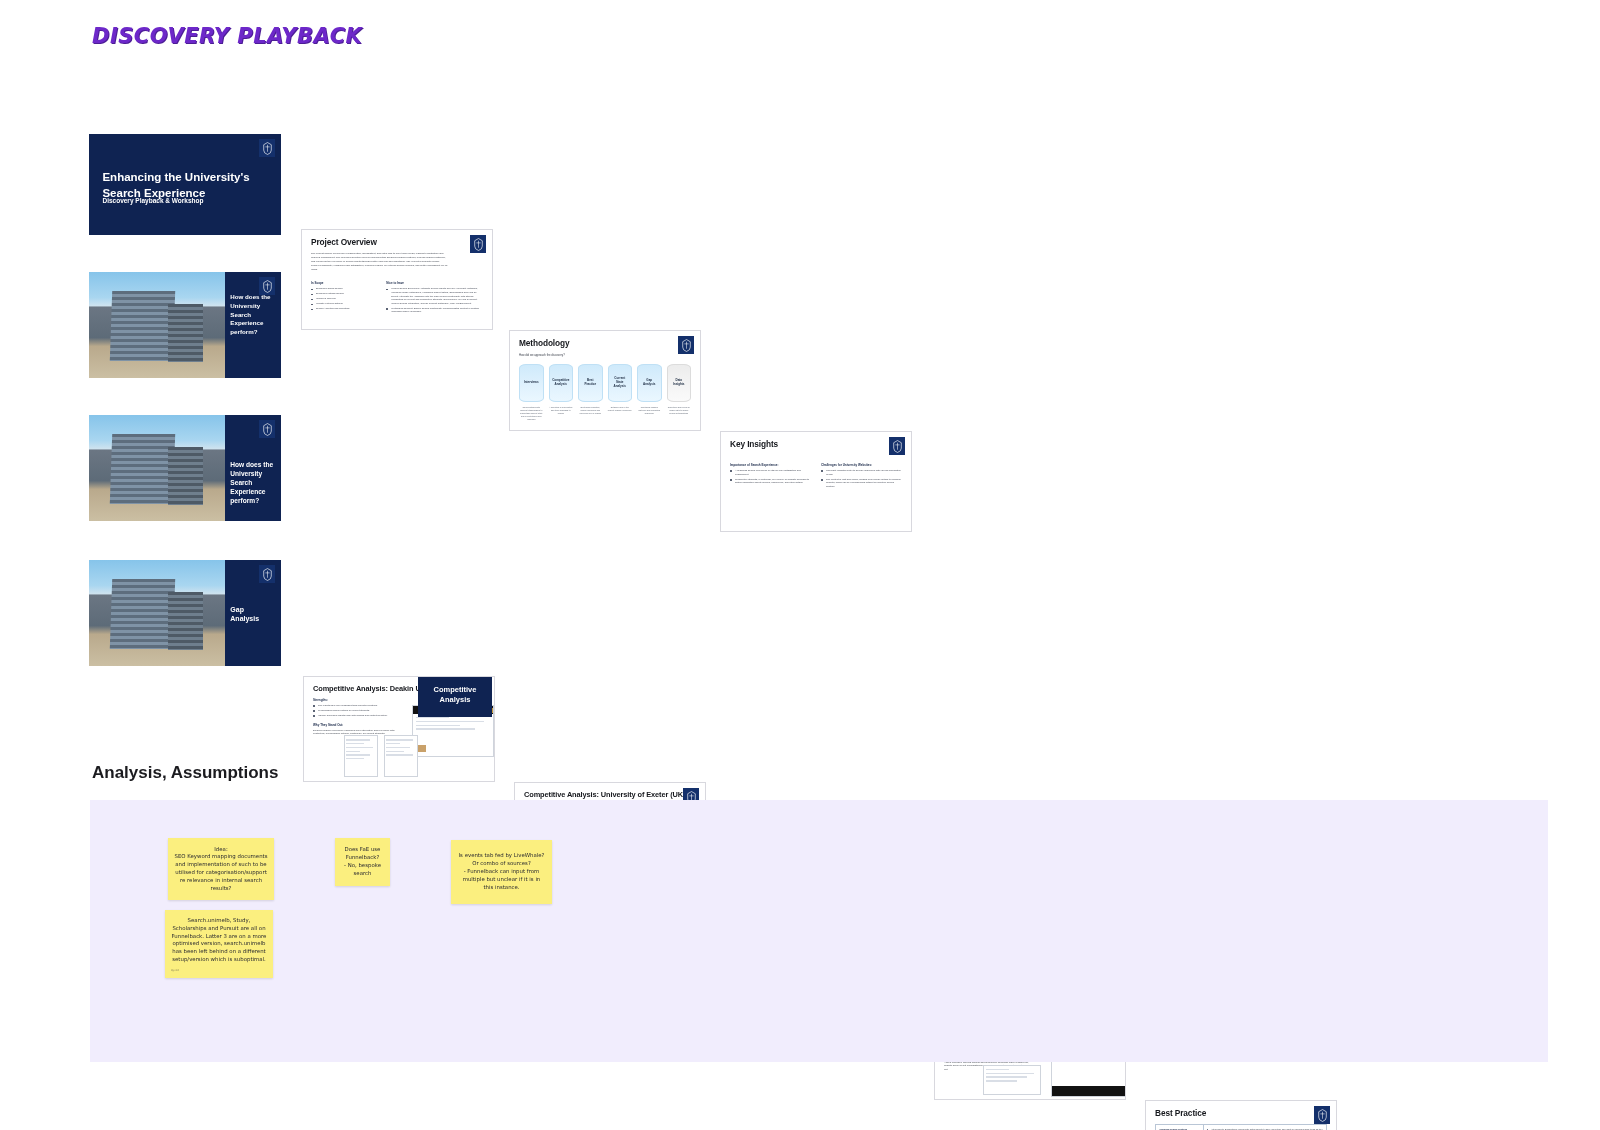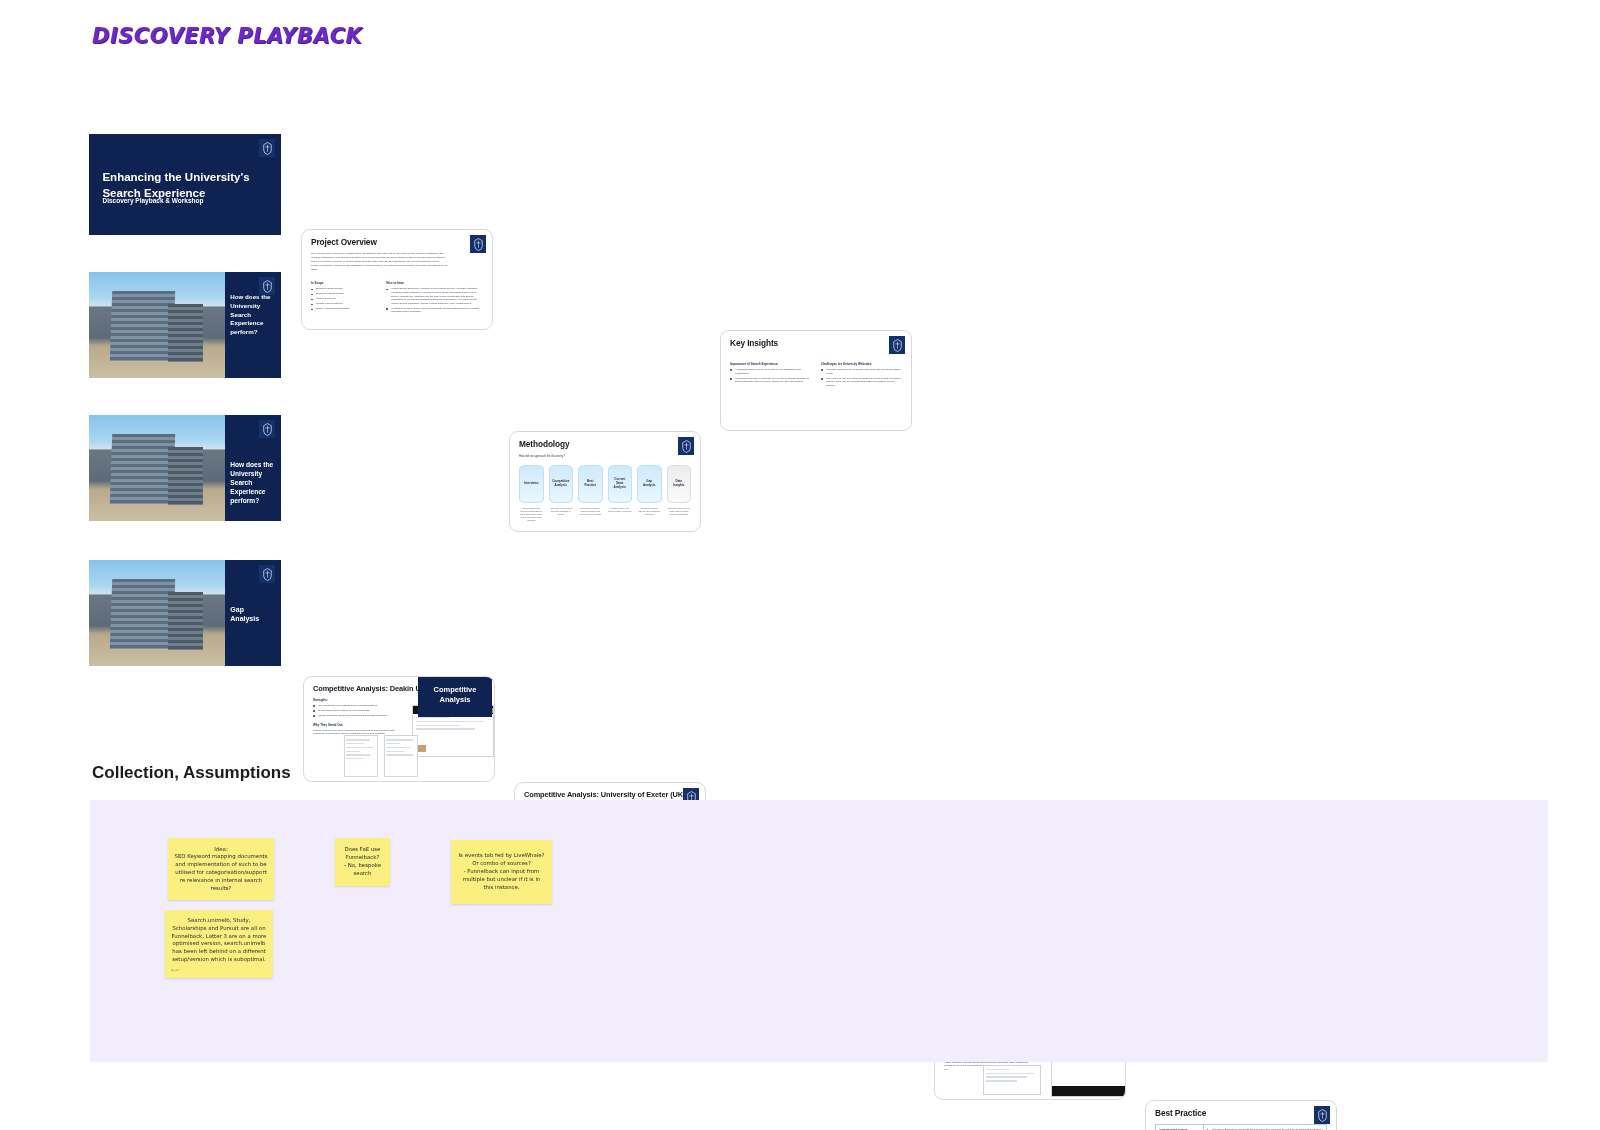--- a/index.html
+++ b/index.html
@@ -74,21 +74,21 @@
   .photoslide .strip .q {
     position: absolute; left: 9%; top: 20%;
     color: #fff; font-weight: 700; font-size: 6.2px; line-height: 1.4;
     width: 78%;
   }
   .photoslide .strip .q.mid {
     top: 42%; font-size: 6.6px;
   }
 
   
-  .content { padding: 7px 9px; position: relative; background:#fff;border-radius:9px; }
+  .content { padding: 7px 9px; position: relative; background:#fff; }
   .c-title {
     font-size: 8.3px; font-weight: 700; color: #16181d;
     letter-spacing: -.1px;
   }
   .c-title.sm { font-size: 7.4px; }
   .c-sub { font-size: 3.4px; color: #3a3f4a; margin-top: 5px; }
   .c-body { font-size: 2.5px; color: #3a3f4a; line-height: 1.55; margin-top: 5px; }
   .c-h { font-size: 3px; font-weight: 700; color: #1b2a4a; margin-top: 5px; }
   .c-list { list-style: none; margin-top: 2px; }
   .c-list li {
@@ -222,20 +222,57 @@
       <div>
         <div class="c-h">Nice to have</div>
         <ul class="c-list">
           <li>Unified Search Experience: Integrate search results from key university platforms, including course catalogues, Handbook subject listing, Scholarships and Find an Expert. Integrate the Handbook into the main search functionality with filtering capabilities for current and prospective students. (Dependency on Find an Expert CMS &amp; Search Integration, Course Product Catalogue, Unify UniEnrolment)</li>
           <li>Multilingual Support: Ensure search functionality accommodates content in multiple languages where applicable.</li>
         </ul>
       </div>
     </div>
   </div>
 
+  <div class="slide content" style="left:461px; top:128px; width:192px; height:101px;">
+    <div class="uni-logo">
+      <svg viewBox="0 0 20 24">
+          <path d="M10 1 L17 5 L17 15 Q17 21 10 23 Q3 21 3 15 L3 5 Z" fill="none" stroke="#fff" stroke-width="1.2"></path>
+          <path d="M10 5 L10 18 M6 9 L14 9" stroke="#fff" stroke-width="1"></path>
+        </svg>
+    </div>
+    <div class="c-title">Methodology</div>
+    <div class="c-sub" style="font-size:2.8px">How did we approach the discovery?</div>
+    <div class="cyls">
+      <div class="cyl-wrap">
+        <div class="cyl">Interviews</div>
+        <div class="cyl-cap">Conversations with different stakeholders to understand current state and expectations from research</div>
+      </div>
+      <div class="cyl-wrap">
+        <div class="cyl">Competitive Analysis</div>
+        <div class="cyl-cap">A selection of universities and their approach to search</div>
+      </div>
+      <div class="cyl-wrap">
+        <div class="cyl">Best Practice</div>
+        <div class="cyl-cap">Identifying heuristics, design principles and universal use of search</div>
+      </div>
+      <div class="cyl-wrap">
+        <div class="cyl">Current State Analysis</div>
+        <div class="cyl-cap">Detailed view of the current search experience</div>
+      </div>
+      <div class="cyl-wrap">
+        <div class="cyl">Gap Analysis</div>
+        <div class="cyl-cap">Identifying missing features and supporting behaviour</div>
+      </div>
+      <div class="cyl-wrap">
+        <div class="cyl grey">Data Insights</div>
+        <div class="cyl-cap">Collection and review of usage data to inform design optimisations</div>
+      </div>
+    </div>
+  </div>
+
   <div class="slide content" style="left:672px; top:128px; width:192px; height:101px;">
     <div class="uni-logo">
       <svg viewBox="0 0 20 24">
           <path d="M10 1 L17 5 L17 15 Q17 21 10 23 Q3 21 3 15 L3 5 Z" fill="none" stroke="#fff" stroke-width="1.2"></path>
           <path d="M10 5 L10 18 M6 9 L14 9" stroke="#fff" stroke-width="1"></path>
         </svg>
     </div>
     <div class="c-title">Key Insights</div>
     <div class="two-col" style="margin-top:9px">
       <div>
@@ -244,57 +281,20 @@
           <li>A seamless search experience is vital for user satisfaction and engagement.</li>
           <li>Prospective students, in particular, rely heavily on website searches to gather information about courses, campus life, and other details.</li>
         </ul>
       </div>
       <div>
         <div class="c-h">Challenges for University Websites:</div>
         <ul class="c-list">
           <li>University websites cater to diverse audiences with varying information needs.</li>
           <li>The content is vast and varied, ranging from course details to research projects, which can be overwhelming without an effective search function.</li>
         </ul>
-      </div>
-    </div>
-  </div>
-
-  <div class="slide content" style="left:461px; top:128px; width:192px; height:101px;">
-    <div class="uni-logo">
-      <svg viewBox="0 0 20 24">
-          <path d="M10 1 L17 5 L17 15 Q17 21 10 23 Q3 21 3 15 L3 5 Z" fill="none" stroke="#fff" stroke-width="1.2"></path>
-          <path d="M10 5 L10 18 M6 9 L14 9" stroke="#fff" stroke-width="1"></path>
-        </svg>
-    </div>
-    <div class="c-title">Methodology</div>
-    <div class="c-sub" style="font-size:2.8px">How did we approach the discovery?</div>
-    <div class="cyls">
-      <div class="cyl-wrap">
-        <div class="cyl">Interviews</div>
-        <div class="cyl-cap">Conversations with different stakeholders to understand current state and expectations from research</div>
-      </div>
-      <div class="cyl-wrap">
-        <div class="cyl">Competitive Analysis</div>
-        <div class="cyl-cap">A selection of universities and their approach to search</div>
-      </div>
-      <div class="cyl-wrap">
-        <div class="cyl">Best Practice</div>
-        <div class="cyl-cap">Identifying heuristics, design principles and universal use of search</div>
-      </div>
-      <div class="cyl-wrap">
-        <div class="cyl">Current State Analysis</div>
-        <div class="cyl-cap">Detailed view of the current search experience</div>
-      </div>
-      <div class="cyl-wrap">
-        <div class="cyl">Gap Analysis</div>
-        <div class="cyl-cap">Identifying missing features and supporting behaviour</div>
-      </div>
-      <div class="cyl-wrap">
-        <div class="cyl grey">Data Insights</div>
-        <div class="cyl-cap">Collection and review of usage data to inform design optimisations</div>
       </div>
     </div>
   </div>
 
   <div class="slide photoslide noborder" style="left:41px; top:272px; width:192px; height:106px;">
     <div class="ph"></div>
     <div class="strip">
       <div class="uni-logo">
         <svg viewBox="0 0 20 24">
             <path d="M10 1 L17 5 L17 15 Q17 21 10 23 Q3 21 3 15 L3 5 Z" fill="none" stroke="#fff" stroke-width="1.2"></path>
@@ -561,21 +561,21 @@
       <div class="uni-logo">
         <svg viewBox="0 0 20 24">
             <path d="M10 1 L17 5 L17 15 Q17 21 10 23 Q3 21 3 15 L3 5 Z" fill="none" stroke="#fff" stroke-width="1.2"></path>
             <path d="M10 5 L10 18 M6 9 L14 9" stroke="#fff" stroke-width="1"></path>
           </svg>
       </div>
       <div class="q mid" style="font-size:7px">Gap Analysis</div>
     </div>
   </div>
 
-  <div class="section-title">Collection, Assumptions</div>
+  <div class="section-title">Analysis, Assumptions</div>
   <div class="canvas"></div>
 
   <div class="note" style="left:120px; top:838px; width:106px; height:62px; display:flex; align-items:center; justify-content:center;">
     <span style="white-space:pre-line">Idea:
 SEO Keyword mapping documents and implementation of such to be utilised for categorisation/support re relevance in internal search results?</span>
   </div>
 
   <div class="note" style="left:287px; top:838px; width:55px; height:48px; display:flex; align-items:center; justify-content:center;">
     <span style="white-space:pre-line">Does FaE use Funnelback?
 - No, bespoke search</span>

